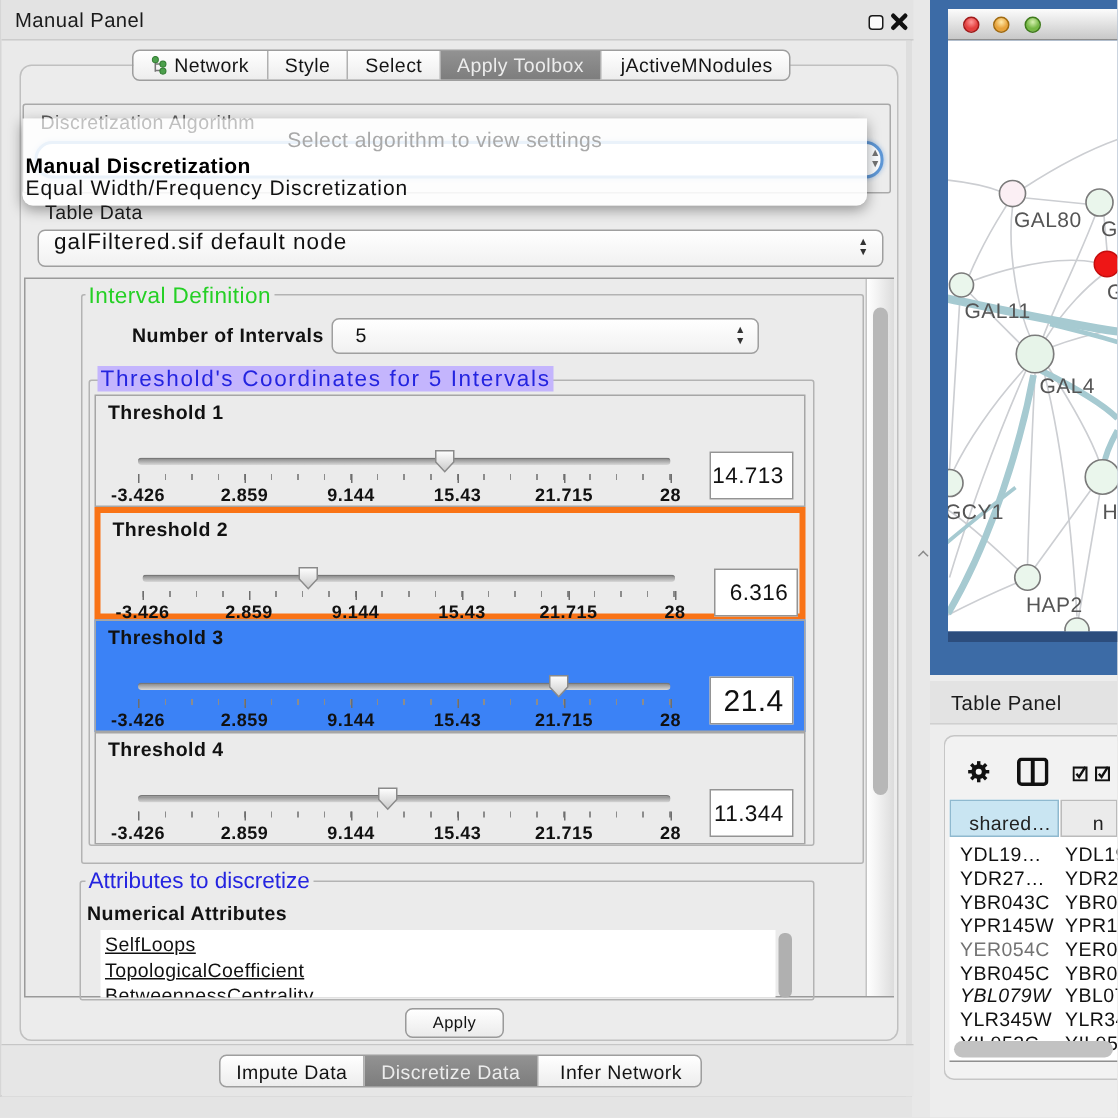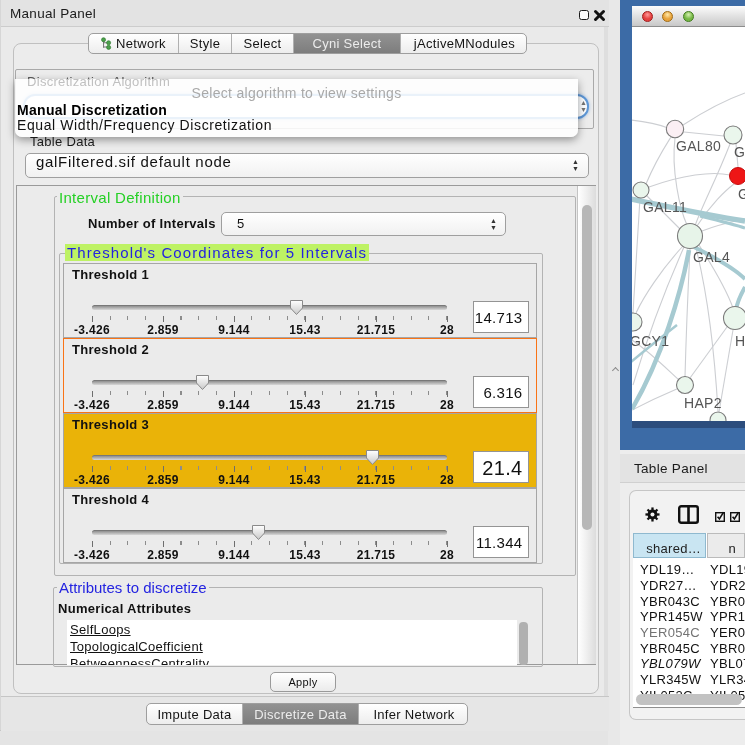--- a/index.html
+++ b/index.html
@@ -23,21 +23,21 @@
         <div class="ab" style="left:0px;top:0;width:89px;height:21px;color:#141414;font-size:13px;text-align:center;line-height:20px;"><svg width="11" height="14" viewBox="0 0 13 15" style="vertical-align:-3px;margin-right:4px">
             <line x1="3" y1="3" x2="3" y2="12" stroke="#777" stroke-width="1.2"></line>
             <line x1="3" y1="6" x2="8" y2="6" stroke="#777" stroke-width="1.2"></line>
             <line x1="3" y1="11" x2="8" y2="11" stroke="#777" stroke-width="1.2"></line>
             <circle cx="3" cy="2.5" r="2.4" fill="#4ca04c" stroke="#2e7a2e" stroke-width="0.8"></circle>
             <circle cx="9" cy="6" r="2.4" fill="#4ca04c" stroke="#2e7a2e" stroke-width="0.8"></circle>
             <circle cx="9" cy="11.5" r="2.4" fill="#4ca04c" stroke="#2e7a2e" stroke-width="0.8"></circle>
           </svg>Network</div>
         <div class="ab" style="left:89px;top:0;width:53px;height:21px;border-left:1px solid #b0b0b0;color:#141414;font-size:13px;text-align:center;line-height:20px;">Style</div>
         <div class="ab" style="left:142px;top:0;width:62px;height:21px;border-left:1px solid #b0b0b0;color:#141414;font-size:13px;text-align:center;line-height:20px;">Select</div>
-        <div class="ab" style="left:204px;top:0;width:107px;height:21px;background:linear-gradient(#929292,#7b7b7b);border-left:1px solid #b0b0b0;color:#ececec;font-size:13px;text-align:center;line-height:20px;">Cyni Select</div>
+        <div class="ab" style="left:204px;top:0;width:107px;height:21px;background:linear-gradient(#929292,#7b7b7b);border-left:1px solid #b0b0b0;color:#ececec;font-size:13px;text-align:center;line-height:20px;">Apply Toolbox</div>
         <div class="ab" style="left:311px;top:0;width:128px;height:21px;border-left:1px solid #b0b0b0;color:#141414;font-size:13px;text-align:center;line-height:20px;">jActiveMNodules</div>
       </div>
       <div class="ab" style="left:14px;top:69px;width:579px;height:60px;border:1px solid #a9a9a9;border-radius:2px;"></div>
       <div class="ab" style="left:22px;top:94px;width:566px;height:25px;border-radius:12px;background:#fbfdff;border:2px solid #5e97d6;box-shadow:0 0 3px 0.5px rgba(90,150,220,0.45);"></div>
       <div class="ab" style="left:579px;top:99px;font-size:7px;color:#6f6f6f;line-height:7px;text-align:center;z-index:6;">▲<br>▼</div>
       <div class="ab" style="left:14px;top:79px;width:563px;height:58px;background:rgba(255,255,255,0.87);border-radius:0 0 7px 7px;box-shadow:0 3px 9px rgba(0,0,0,0.38);">
         <div class="ab" style="left:0;top:6px;width:563px;text-align:center;font-size:14px;color:#a9a9a9;">Select algorithm to view settings</div>
         <div class="ab" style="left:2px;top:38px;font-size:14px;letter-spacing:0.6px;color:#111;">Equal Width/Frequency Discretization</div>
         <div class="ab" style="left:2px;top:23px;font-size:14px;font-weight:bold;color:#000;">Manual Discretization</div>
       </div>
@@ -52,21 +52,21 @@
       <div class="ab" style="left:15px;top:185px;width:580px;height:480px;background:#ebebeb;border:1px solid #9a9a9a;"></div>
       <div class="ab" style="left:576px;top:186px;width:19px;height:478px;background:linear-gradient(to right,#ffffff,#f2f2f2 40%,#dcdcdc);border-left:1px solid #c4c4c4;"></div>
       <div class="ab" style="left:581px;top:205px;width:10px;height:325px;background:#b7b7b7;border-radius:5px;"></div>
       <div class="ab" style="left:53px;top:196px;width:522px;height:380px;border:1px solid #b3b3b3;border-radius:2px;"></div>
       <div class="ab" style="left:56px;top:188.5px;font-size:15px;letter-spacing:0.3px;color:#25d025;background:#ebebeb;padding:0 2px;">Interval Definition</div>
       <div class="ab" style="left:87px;top:216px;font-size:13px;font-weight:bold;color:#111;">Number of Intervals</div>
       <div class="ab" style="left:220px;top:212px;width:285px;height:24px;background:linear-gradient(#ffffff,#f1f1f1);border:1px solid #9f9f9f;border-radius:5px;"></div>
       <div class="ab" style="left:236px;top:216px;font-size:13px;color:#111;">5</div>
       <div class="ab" style="left:489px;top:217px;font-size:7px;color:#333;line-height:7px;text-align:center;">▲<br>▼</div>
       <div class="ab" style="left:58px;top:253px;width:484px;height:311px;border:1px solid #b3b3b3;border-radius:2px;"></div>
-      <div class="ab" style="left:64px;top:244px;font-size:15px;letter-spacing:1.1px;color:#2424e0;background:#bef264;padding:0 2px;">Threshold's Coordinates for 5 Intervals</div>
+      <div class="ab" style="left:64px;top:244px;font-size:15px;letter-spacing:1.1px;color:#2424e0;background:#c4b5fd;padding:0 2px;">Threshold's Coordinates for 5 Intervals</div>
       <div class="ab" style="left:62px;top:263px;width:474px;height:75px;border:1px solid #a6a6a6;background:#ebebeb;">
         <div class="ab" style="left:8px;top:3px;font-size:13px;font-weight:bold;color:#111;">Threshold 1</div>
         <div class="ab" style="left:28px;top:41px;width:355px;height:5px;border-radius:3px;background:linear-gradient(#8f8f8f,#d8d8d8);border-top:1px solid #787878;"></div>
         <div class="ab" style="left:225.4px;top:35px;width:15px;height:17px;"><svg width="15" height="17" viewBox="0 0 15 17">
             <defs>
               <linearGradient id="tg" x1="0" y1="0" x2="0" y2="1">
                 <stop offset="0" stop-color="#ffffff"></stop>
                 <stop offset="1" stop-color="#c9c9c9"></stop>
               </linearGradient>
             </defs>
@@ -80,21 +80,21 @@
         <div class="ab" style="left:312px;top:52px;width:1px;height:6px;background:#6e6e6e;"></div>
         <div class="ab" style="left:383px;top:52px;width:1px;height:6px;background:#6e6e6e;"></div>
         <div class="ab" style="left:-2px;top:59px;width:60px;text-align:center;font-size:12px;font-weight:bold;color:#111;">-3.426</div>
         <div class="ab" style="left:69px;top:59px;width:60px;text-align:center;font-size:12px;font-weight:bold;color:#111;">2.859</div>
         <div class="ab" style="left:140px;top:59px;width:60px;text-align:center;font-size:12px;font-weight:bold;color:#111;">9.144</div>
         <div class="ab" style="left:211px;top:59px;width:60px;text-align:center;font-size:12px;font-weight:bold;color:#111;">15.43</div>
         <div class="ab" style="left:282px;top:59px;width:60px;text-align:center;font-size:12px;font-weight:bold;color:#111;">21.715</div>
         <div class="ab" style="left:353px;top:59px;width:60px;text-align:center;font-size:12px;font-weight:bold;color:#111;">28</div>
         <div class="ab" style="left:408.5px;top:37px;width:56px;height:32px;background:#fff;border:1px solid #949494;font-size:15px;color:#111;text-align:right;line-height:32.5px;padding-right:5px;">14.713</div>
       </div>
-      <div class="ab" style="left:62px;top:338px;width:474px;height:75px;border:1px solid #f97316;background:#ebebeb;">
+      <div class="ab" style="left:62px;top:338px;width:474px;height:75px;border:4px solid #f97316;background:#ebebeb;">
         <div class="ab" style="left:8px;top:3px;font-size:13px;font-weight:bold;color:#111;">Threshold 2</div>
         <div class="ab" style="left:28px;top:41px;width:355px;height:5px;border-radius:3px;background:linear-gradient(#8f8f8f,#d8d8d8);border-top:1px solid #787878;"></div>
         <div class="ab" style="left:130.6px;top:35px;width:15px;height:17px;"><svg width="15" height="17" viewBox="0 0 15 17">
             <defs>
               <linearGradient id="tg" x1="0" y1="0" x2="0" y2="1">
                 <stop offset="0" stop-color="#ffffff"></stop>
                 <stop offset="1" stop-color="#c9c9c9"></stop>
               </linearGradient>
             </defs>
             <path d="M1.5 1.5 H13.5 V9 L7.5 15.5 L1.5 9 Z" fill="url(#tg)" stroke="#8a8a8a" stroke-width="1"></path>
@@ -107,21 +107,21 @@
         <div class="ab" style="left:312px;top:52px;width:1px;height:6px;background:#6e6e6e;"></div>
         <div class="ab" style="left:383px;top:52px;width:1px;height:6px;background:#6e6e6e;"></div>
         <div class="ab" style="left:-2px;top:59px;width:60px;text-align:center;font-size:12px;font-weight:bold;color:#111;">-3.426</div>
         <div class="ab" style="left:69px;top:59px;width:60px;text-align:center;font-size:12px;font-weight:bold;color:#111;">2.859</div>
         <div class="ab" style="left:140px;top:59px;width:60px;text-align:center;font-size:12px;font-weight:bold;color:#111;">9.144</div>
         <div class="ab" style="left:211px;top:59px;width:60px;text-align:center;font-size:12px;font-weight:bold;color:#111;">15.43</div>
         <div class="ab" style="left:282px;top:59px;width:60px;text-align:center;font-size:12px;font-weight:bold;color:#111;">21.715</div>
         <div class="ab" style="left:353px;top:59px;width:60px;text-align:center;font-size:12px;font-weight:bold;color:#111;">28</div>
         <div class="ab" style="left:408.5px;top:37px;width:56px;height:32px;background:#fff;border:1px solid #949494;font-size:15px;color:#111;text-align:right;line-height:32.5px;padding-right:5px;">6.316</div>
       </div>
-      <div class="ab" style="left:62px;top:413px;width:474px;height:75px;border:1px solid #a6a6a6;background:#eab308;">
+      <div class="ab" style="left:62px;top:413px;width:474px;height:75px;border:1px solid #a6a6a6;background:#3b82f6;">
         <div class="ab" style="left:8px;top:3px;font-size:13px;font-weight:bold;color:#111;">Threshold 3</div>
         <div class="ab" style="left:28px;top:41px;width:355px;height:5px;border-radius:3px;background:linear-gradient(#8f8f8f,#d8d8d8);border-top:1px solid #787878;"></div>
         <div class="ab" style="left:301.0px;top:35px;width:15px;height:17px;"><svg width="15" height="17" viewBox="0 0 15 17">
             <defs>
               <linearGradient id="tg" x1="0" y1="0" x2="0" y2="1">
                 <stop offset="0" stop-color="#ffffff"></stop>
                 <stop offset="1" stop-color="#c9c9c9"></stop>
               </linearGradient>
             </defs>
             <path d="M1.5 1.5 H13.5 V9 L7.5 15.5 L1.5 9 Z" fill="url(#tg)" stroke="#8a8a8a" stroke-width="1"></path>

